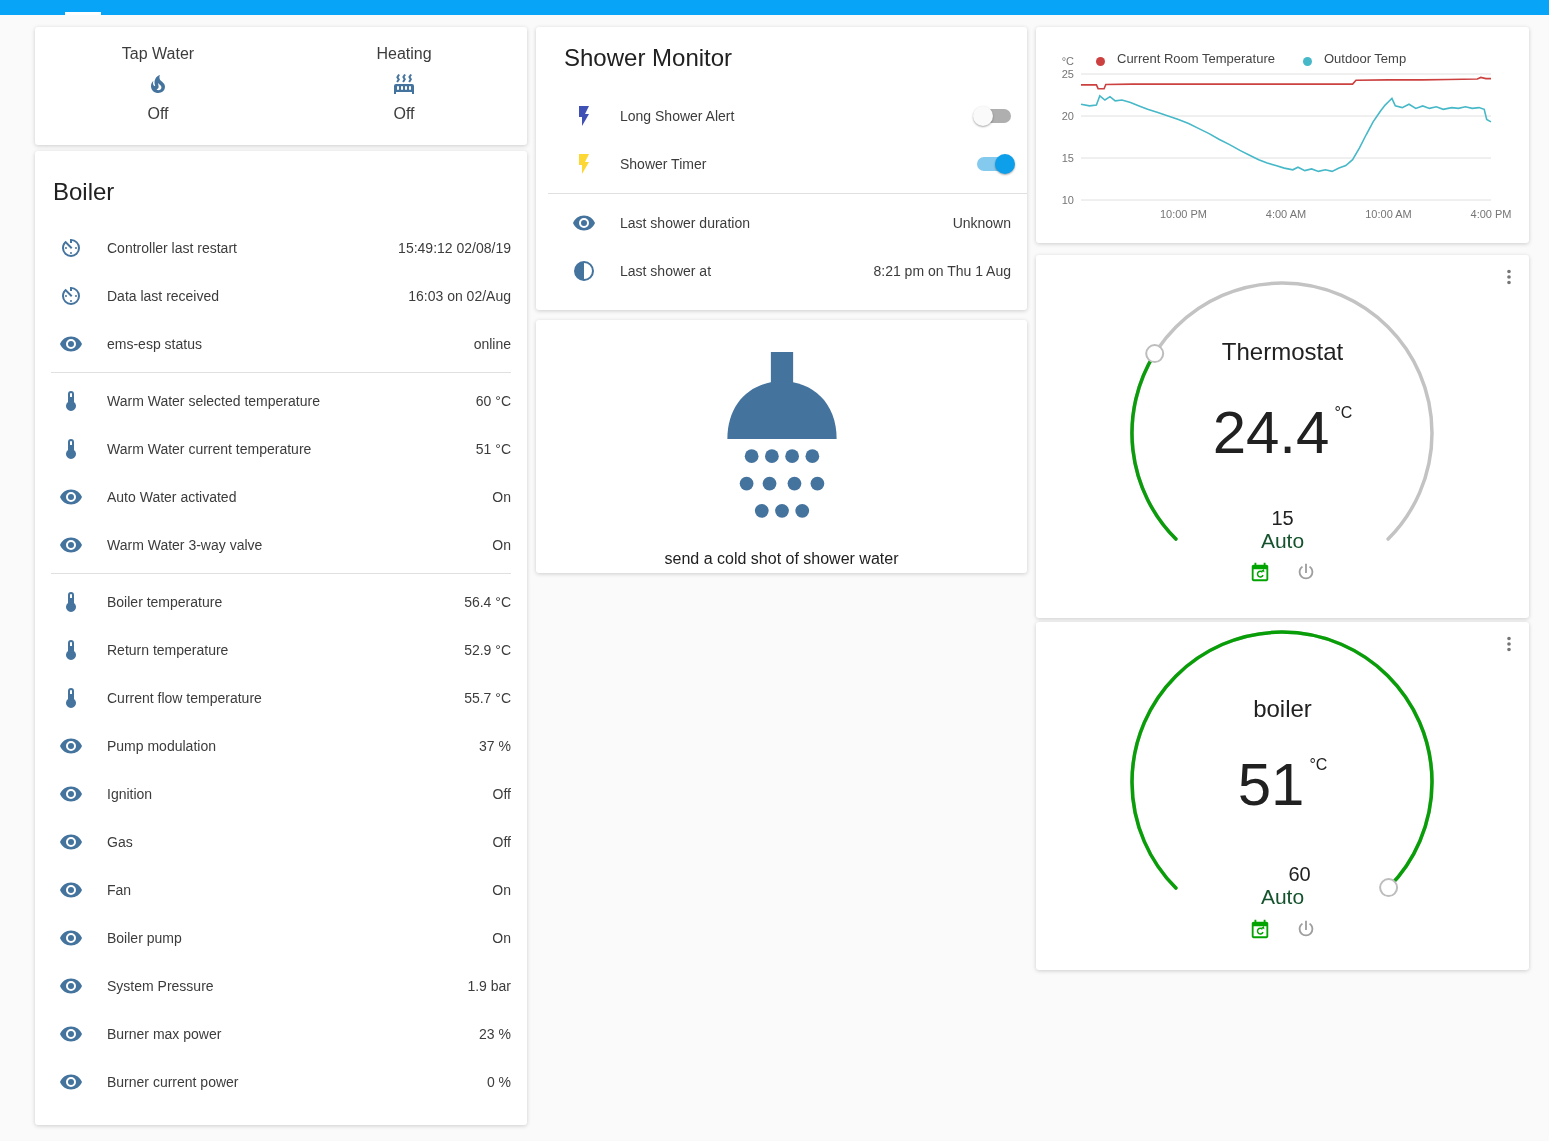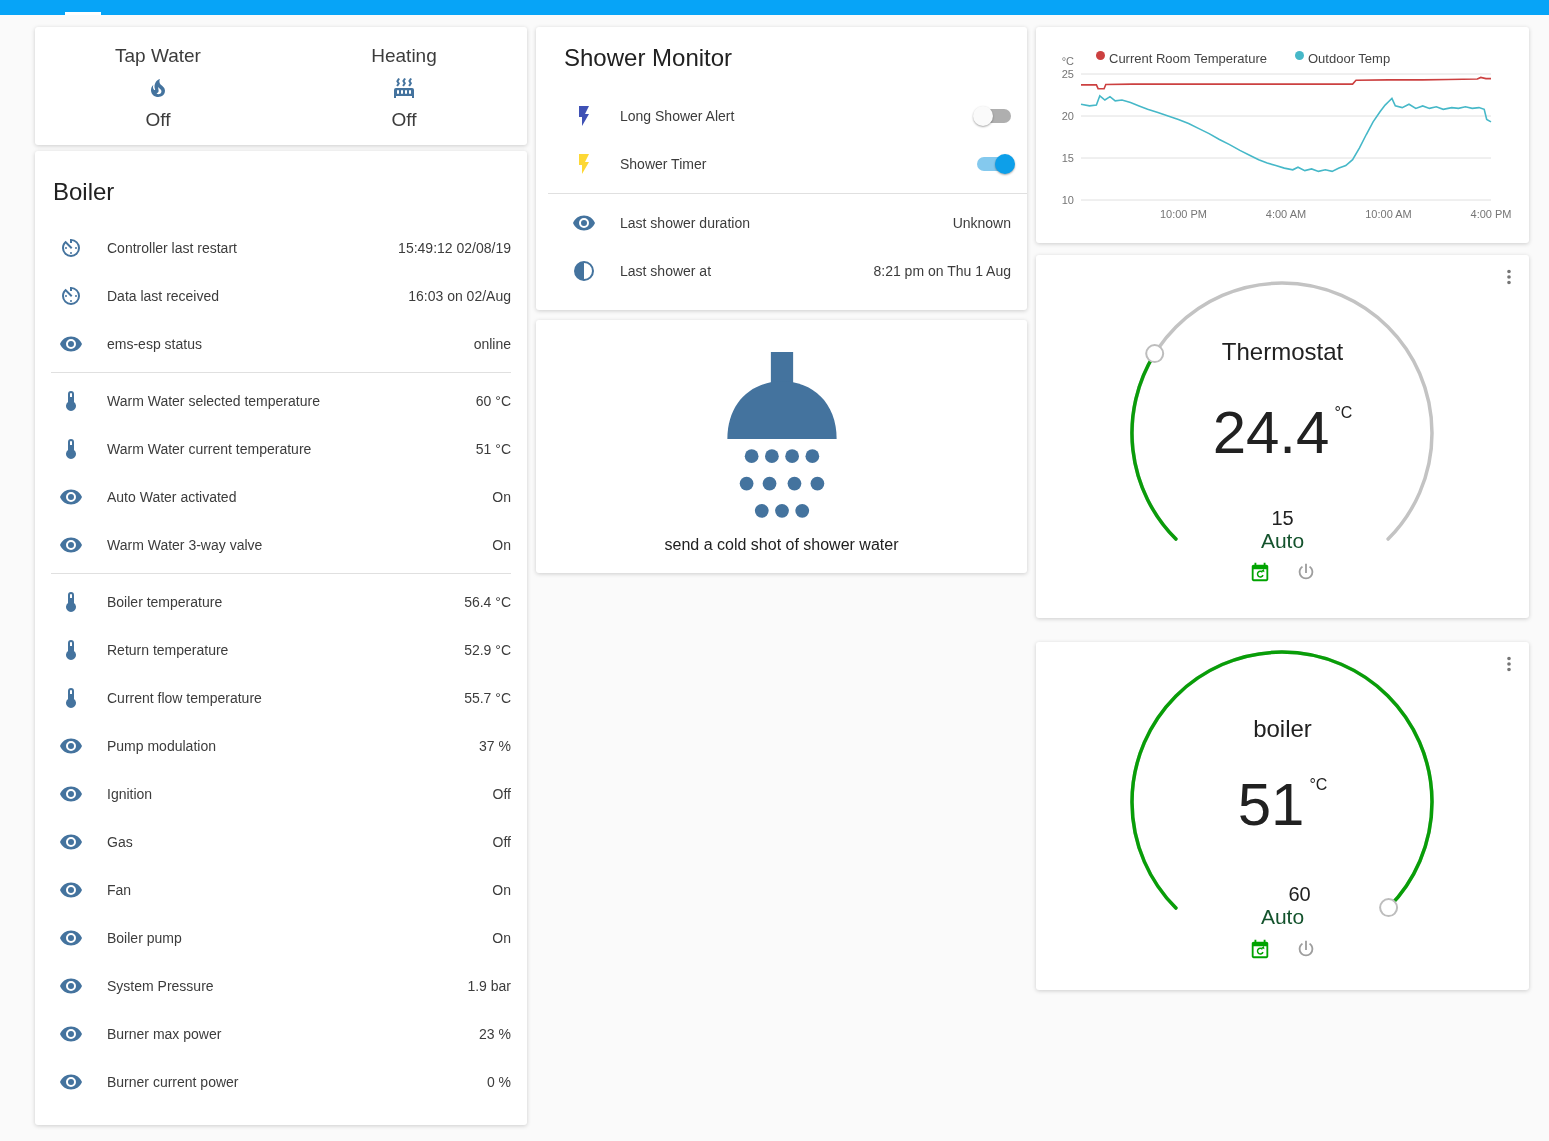--- a/index.html
+++ b/index.html
@@ -13,21 +13,21 @@
   .tab-indicator { position: absolute; bottom: 0; left: 65px; width: 36px; height: 3px; background: #ffffff; }
 
   
   .dashboard { display: grid; grid-template-columns: 492px 491px 493px; column-gap: 9px; padding: 12px 0 0 35px; align-items: start; }
   .col { display: flex; flex-direction: column; }
   .card { background: #ffffff; border-radius: 3px; box-shadow: 0 1px 4px rgba(0,0,0,0.18); }
 
   
   .glance-card { height: 118px; margin-bottom: 6px; display: flex; padding-top: 18px; }
   .glance-item { flex: 1; display: flex; flex-direction: column; align-items: center; gap: 9px; cursor: pointer; }
-  .glance-label, .glance-state { font-size: 19px; color: #3c3c3c; }
+  .glance-label, .glance-state { font-size: 16px; color: #3c3c3c; }
 
   
   .entities-card { height: 974px; }
   .card-title { font-size: 24px; font-weight: 400; color: #212121; padding: 26px 16px 18px 18px; line-height: 29px; }
   .sm-card .card-title { padding: 16px 16px 20px 16px; }
   .entity-row { display: flex; align-items: center; height: 48px; padding: 0 16px 0 24px; cursor: pointer; }
   .row-icon { width: 24px; height: 24px; flex: none; display: flex; align-items: center; justify-content: center; }
   .row-label { flex: 1; margin-left: 24px; font-size: 14px; color: #3c3c3c; white-space: nowrap; }
   .row-value { font-size: 14px; color: #3c3c3c; white-space: nowrap; }
   .divider { border-top: 1px solid #e0e0e0; margin: 4px 16px; }
@@ -37,33 +37,33 @@
   
   .toggle { position: relative; width: 34px; height: 14px; border-radius: 8px; margin-left: auto; cursor: pointer; }
   .toggle .thumb { position: absolute; top: -3px; width: 20px; height: 20px; border-radius: 50%; box-shadow: 0 1px 2px rgba(0,0,0,0.35); }
   .toggle.on { background: #84c9ee; }
   .toggle.on .thumb { background: #0d9fe9; right: -4px; }
   .toggle.off { background: #afafaf; }
   .toggle.off .thumb { background: #fafafa; left: -4px; }
 
   
   .shower-card { height: 253px; display: flex; flex-direction: column; align-items: center; padding-top: 32px; cursor: pointer; }
-  .shower-label { margin-top: 8px; font-size: 16px; color: #212121; }
+  .shower-label { margin-top: 22px; font-size: 16px; color: #212121; }
 
   
   .chart-card { position: relative; height: 216px; margin-bottom: 12px; }
   .chart-legend { position: absolute; top: 24px; left: 60px; display: flex; gap: 28px; align-items: center; font-size: 13px; color: #444444; }
-  .legend-item { display: flex; align-items: flex-start; gap: 4px; }
+  .legend-item { display: flex; align-items: flex-end; gap: 12px; }
   .legend-dot { width: 9px; height: 9px; border-radius: 50%; }
   .chart-svg { position: absolute; inset: 0; }
   .chart-svg text { font-family: "Liberation Sans", sans-serif; font-size: 11px; fill: #757575; }
 
   
   .gauge-card { position: relative; }
-  .g-thermo { height: 363px; margin-bottom: 24px; }
+  .g-thermo { height: 363px; margin-bottom: 4px; }
   .g-boiler { height: 348px; }
   .gauge-svg { position: absolute; left: 0; top: 0; }
   .menu-btn { position: absolute; top: 10px; right: 8px; width: 24px; height: 24px; cursor: pointer; display: flex; align-items: center; justify-content: center; }
   .gauge-text { position: absolute; left: 0; right: 0; text-align: center; }
   .gauge-name { font-size: 24px; color: #212121; }
   .g-thermo .gauge-name { top: 83px; }
   .g-boiler .gauge-name { top: 73px; }
   .gauge-value-row { font-size: 60px; line-height: 64px; color: #212121; }
   .g-thermo .gauge-value-row { top: 146px; }
   .g-boiler .gauge-value-row { top: 131px; }

